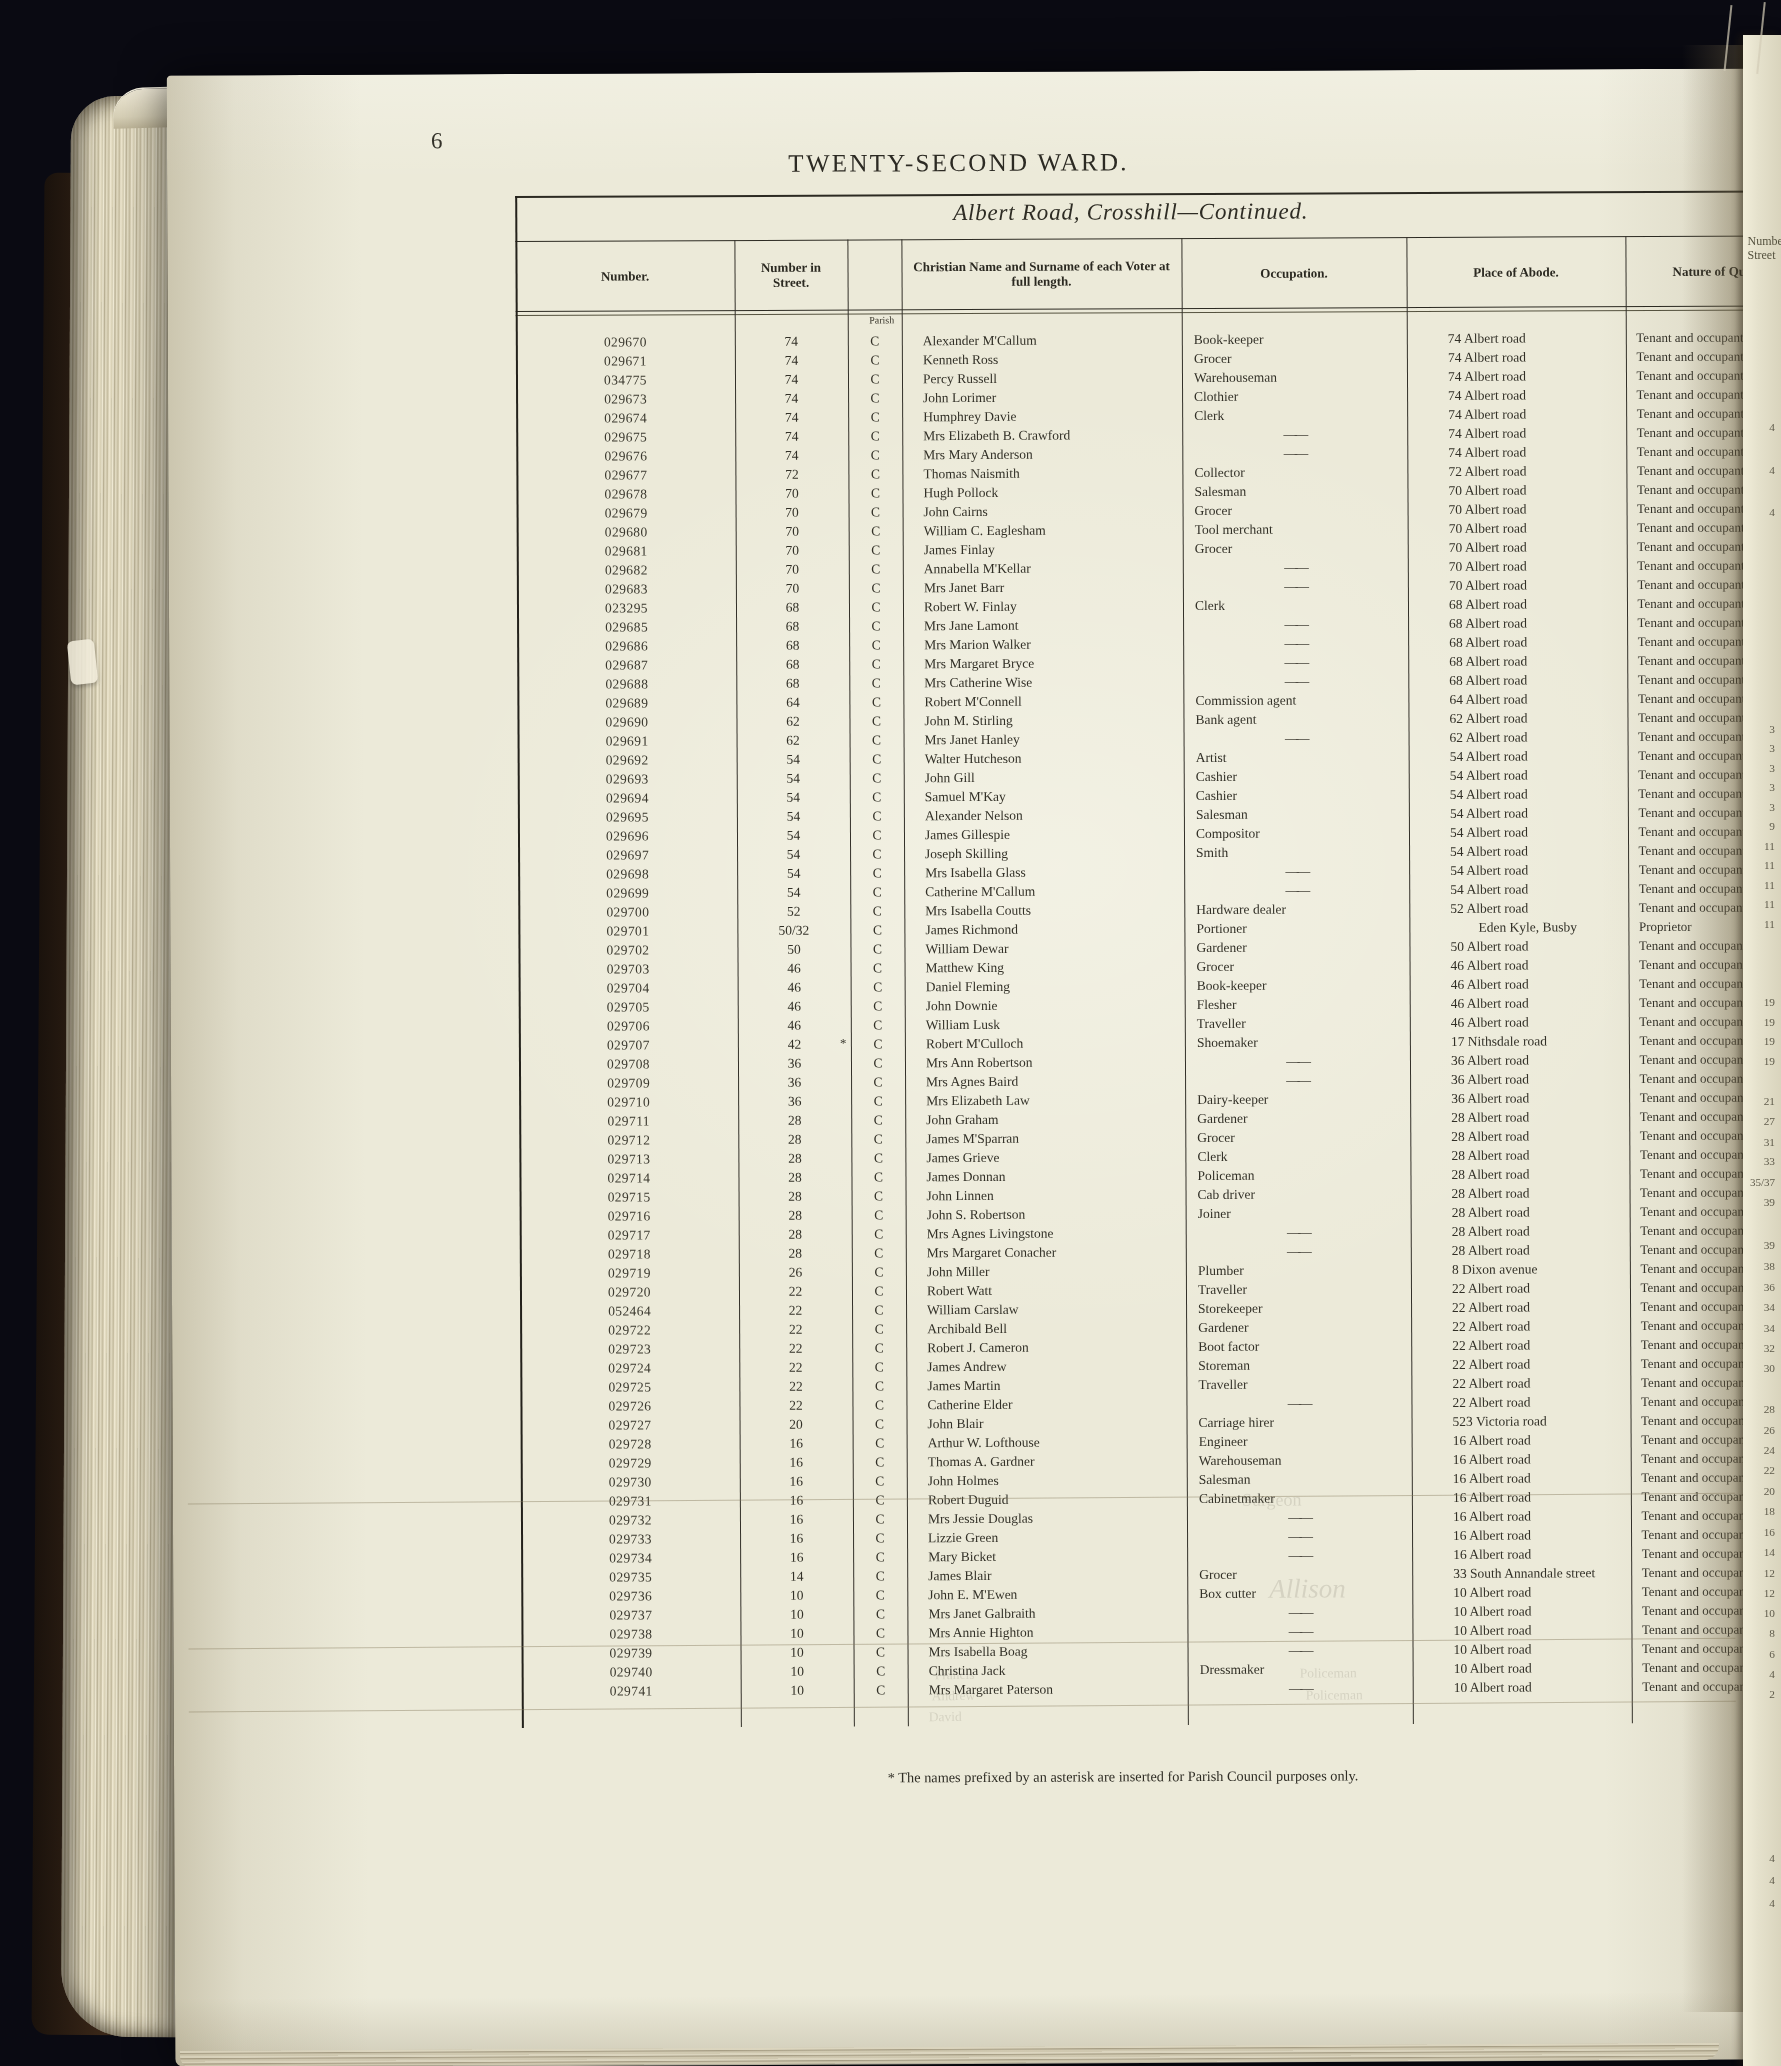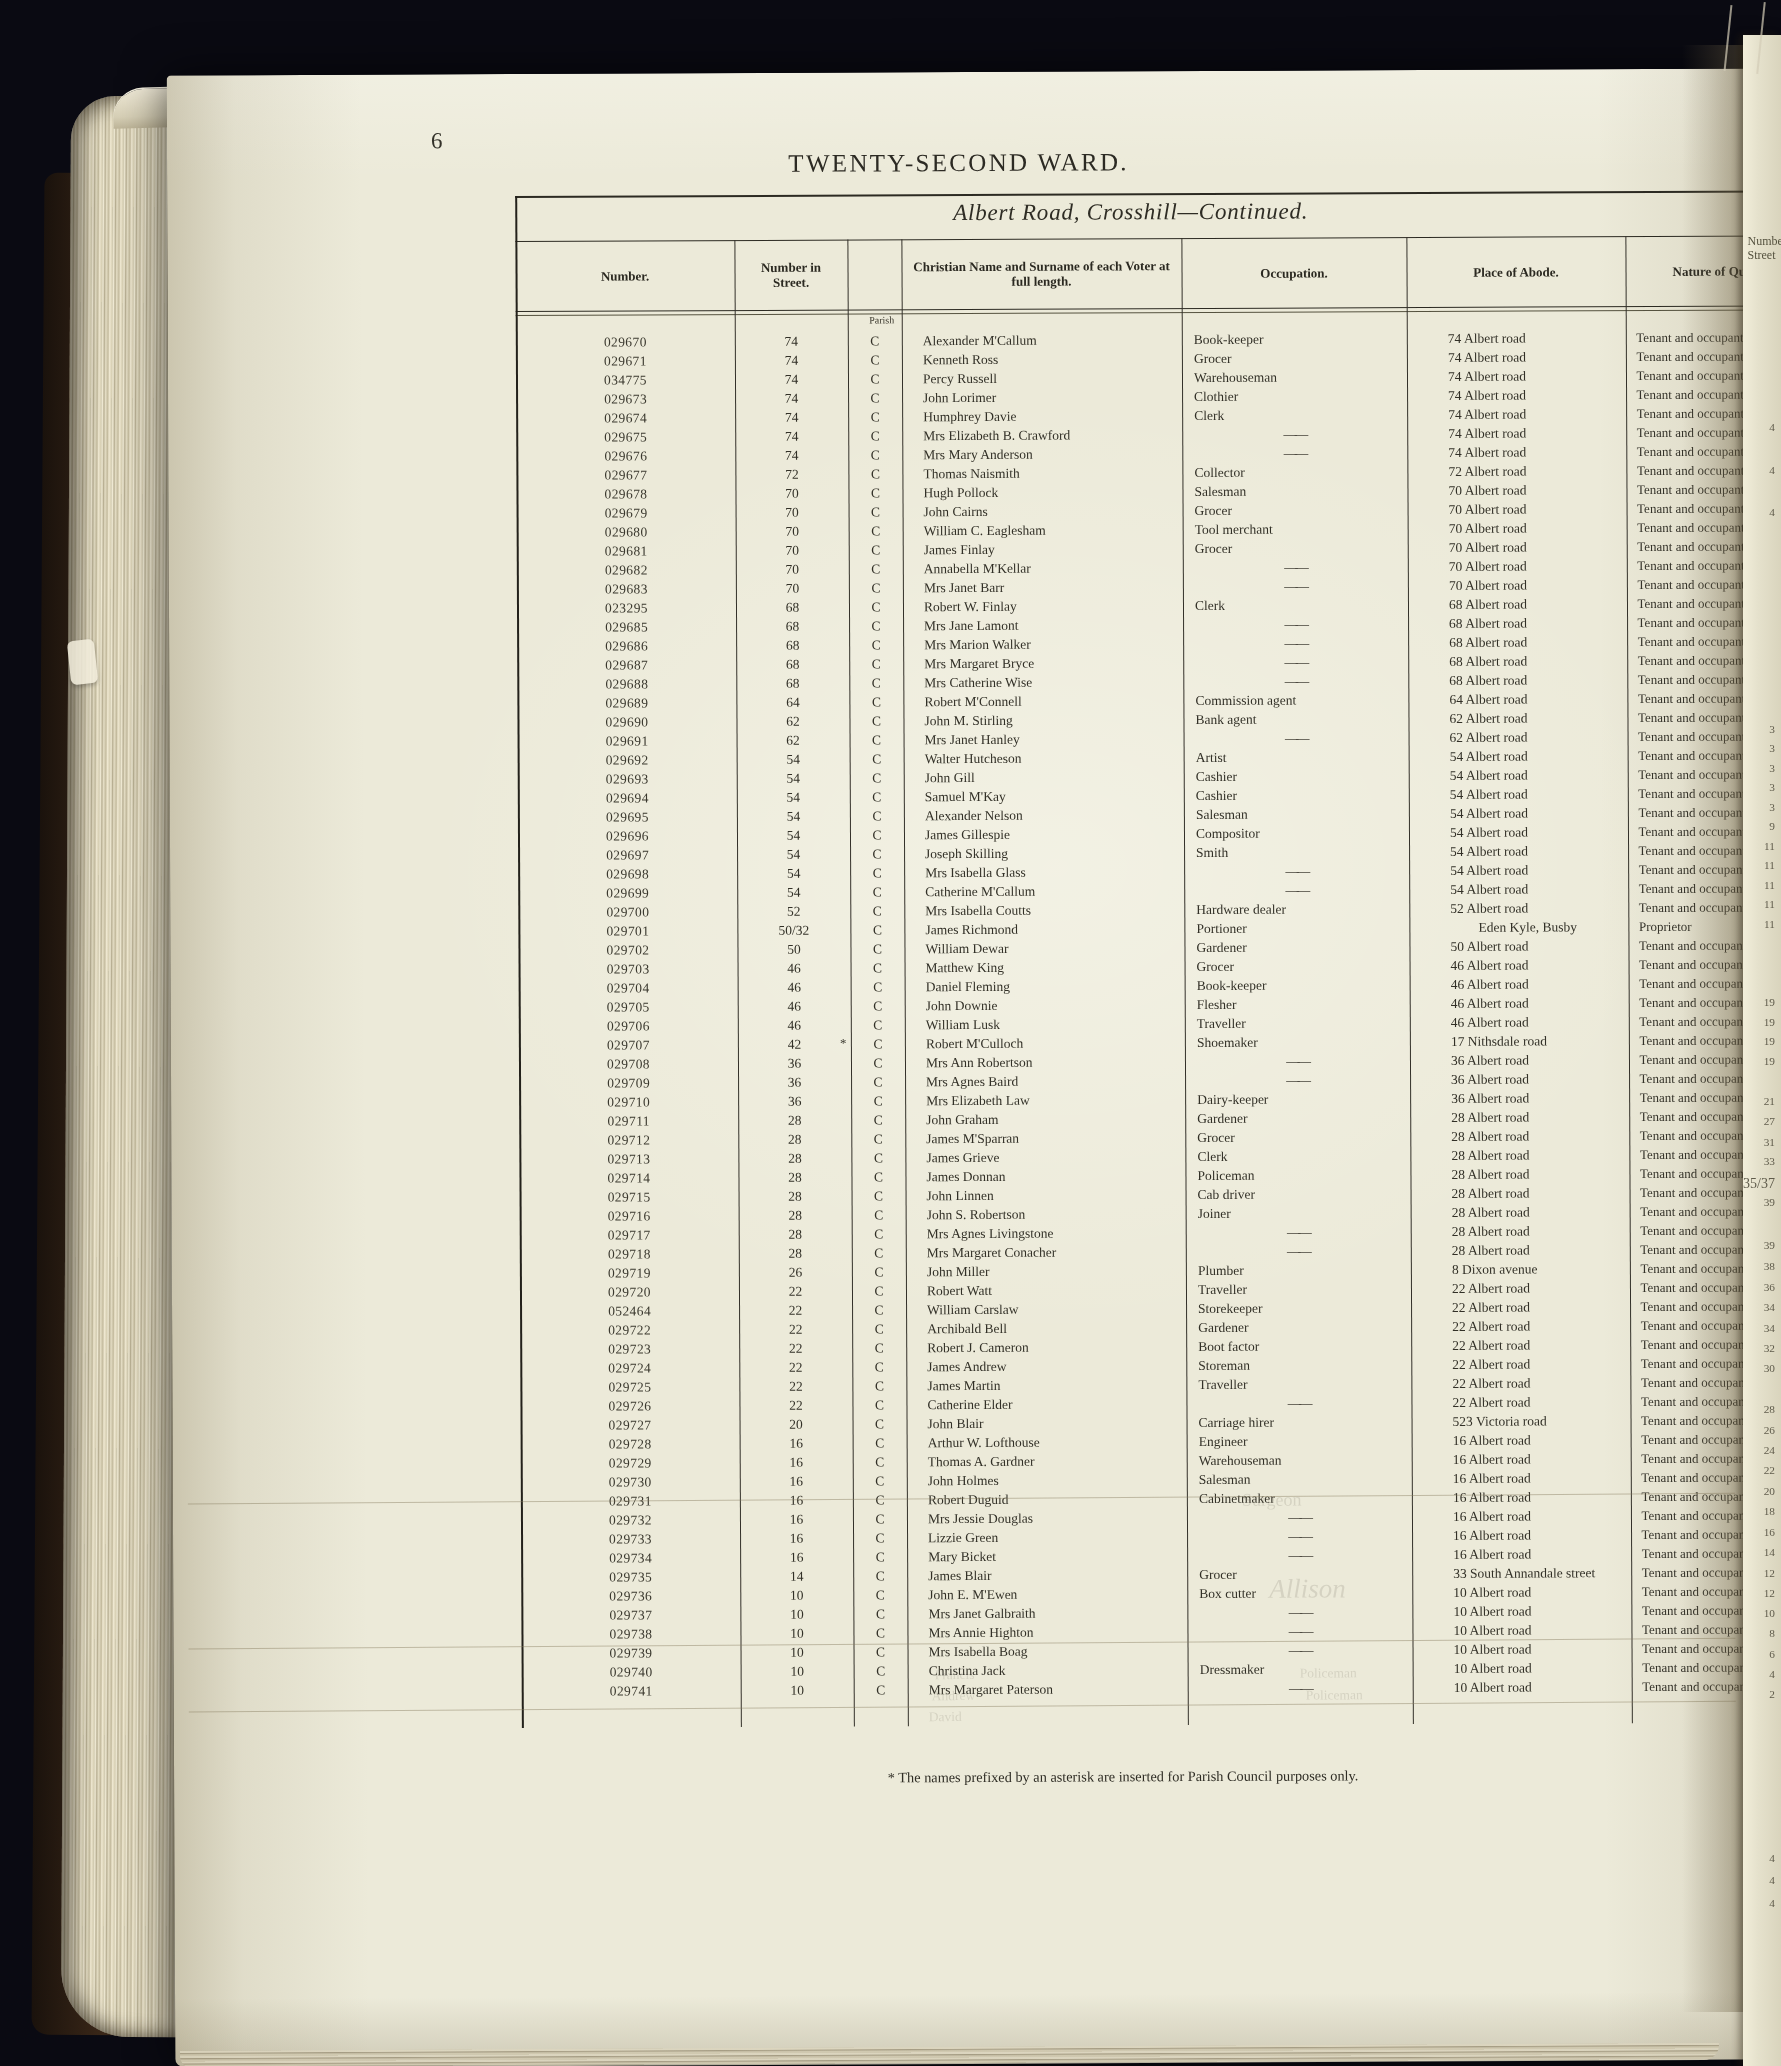--- a/index.html
+++ b/index.html
@@ -864,21 +864,21 @@
         <span class="np-num" style="top: 863px;">11</span>
         <span class="np-num" style="top: 883px;">11</span>
         <span class="np-num" style="top: 961px;">19</span>
         <span class="np-num" style="top: 981px;">19</span>
         <span class="np-num" style="top: 1000px;">19</span>
         <span class="np-num" style="top: 1020px;">19</span>
         <span class="np-num" style="top: 1060px;">21</span>
         <span class="np-num" style="top: 1080px;">27</span>
         <span class="np-num" style="top: 1101px;">31</span>
         <span class="np-num" style="top: 1120px;">33</span>
-        <span class="np-num" style="top: 1141px; font-size: 14px;">35/37</span>
+        <span class="np-num" style="top: 1141px; font-size: 11px;">35/37</span>
         <span class="np-num" style="top: 1161px;">39</span>
         <span class="np-num" style="top: 1204px;">39</span>
         <span class="np-num" style="top: 1225px;">38</span>
         <span class="np-num" style="top: 1246px;">36</span>
         <span class="np-num" style="top: 1266px;">34</span>
         <span class="np-num" style="top: 1287px;">34</span>
         <span class="np-num" style="top: 1307px;">32</span>
         <span class="np-num" style="top: 1327px;">30</span>
         <span class="np-num" style="top: 1368px;">28</span>
         <span class="np-num" style="top: 1389px;">26</span>

